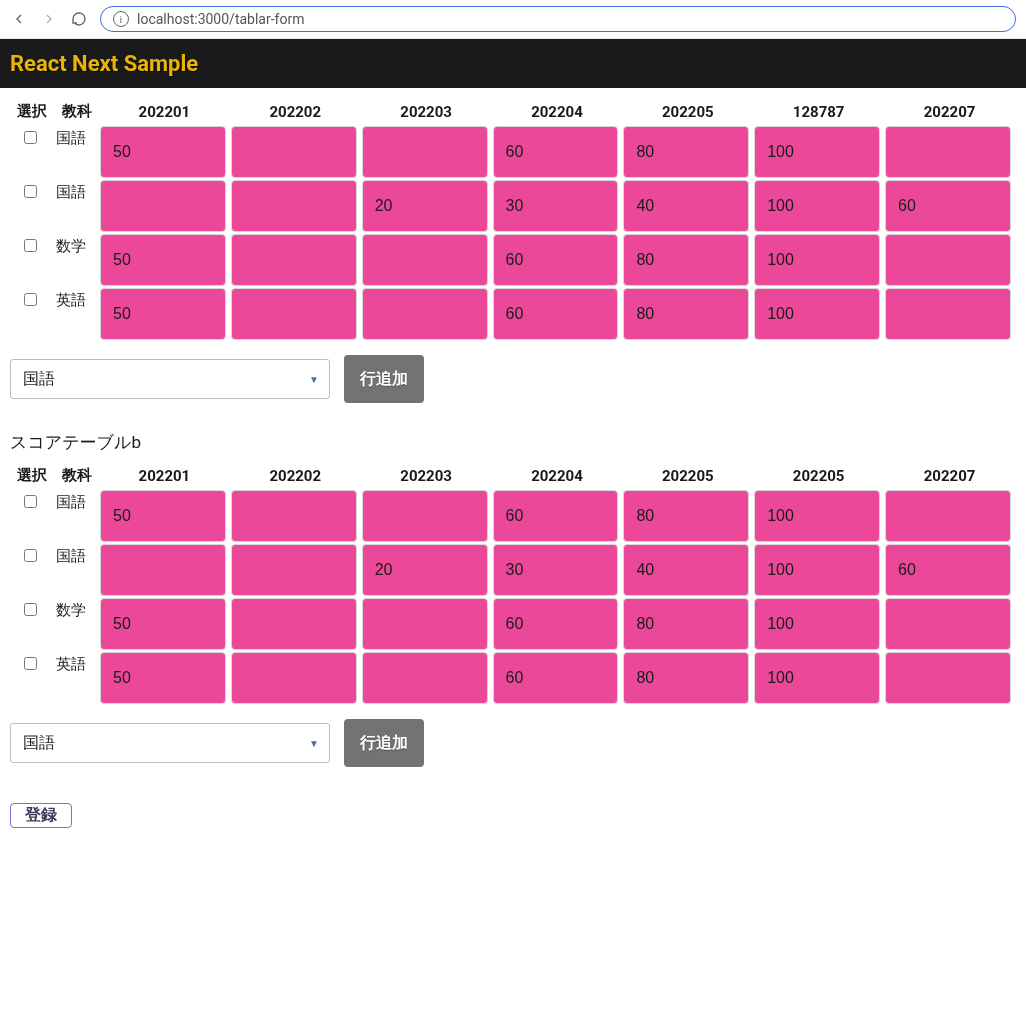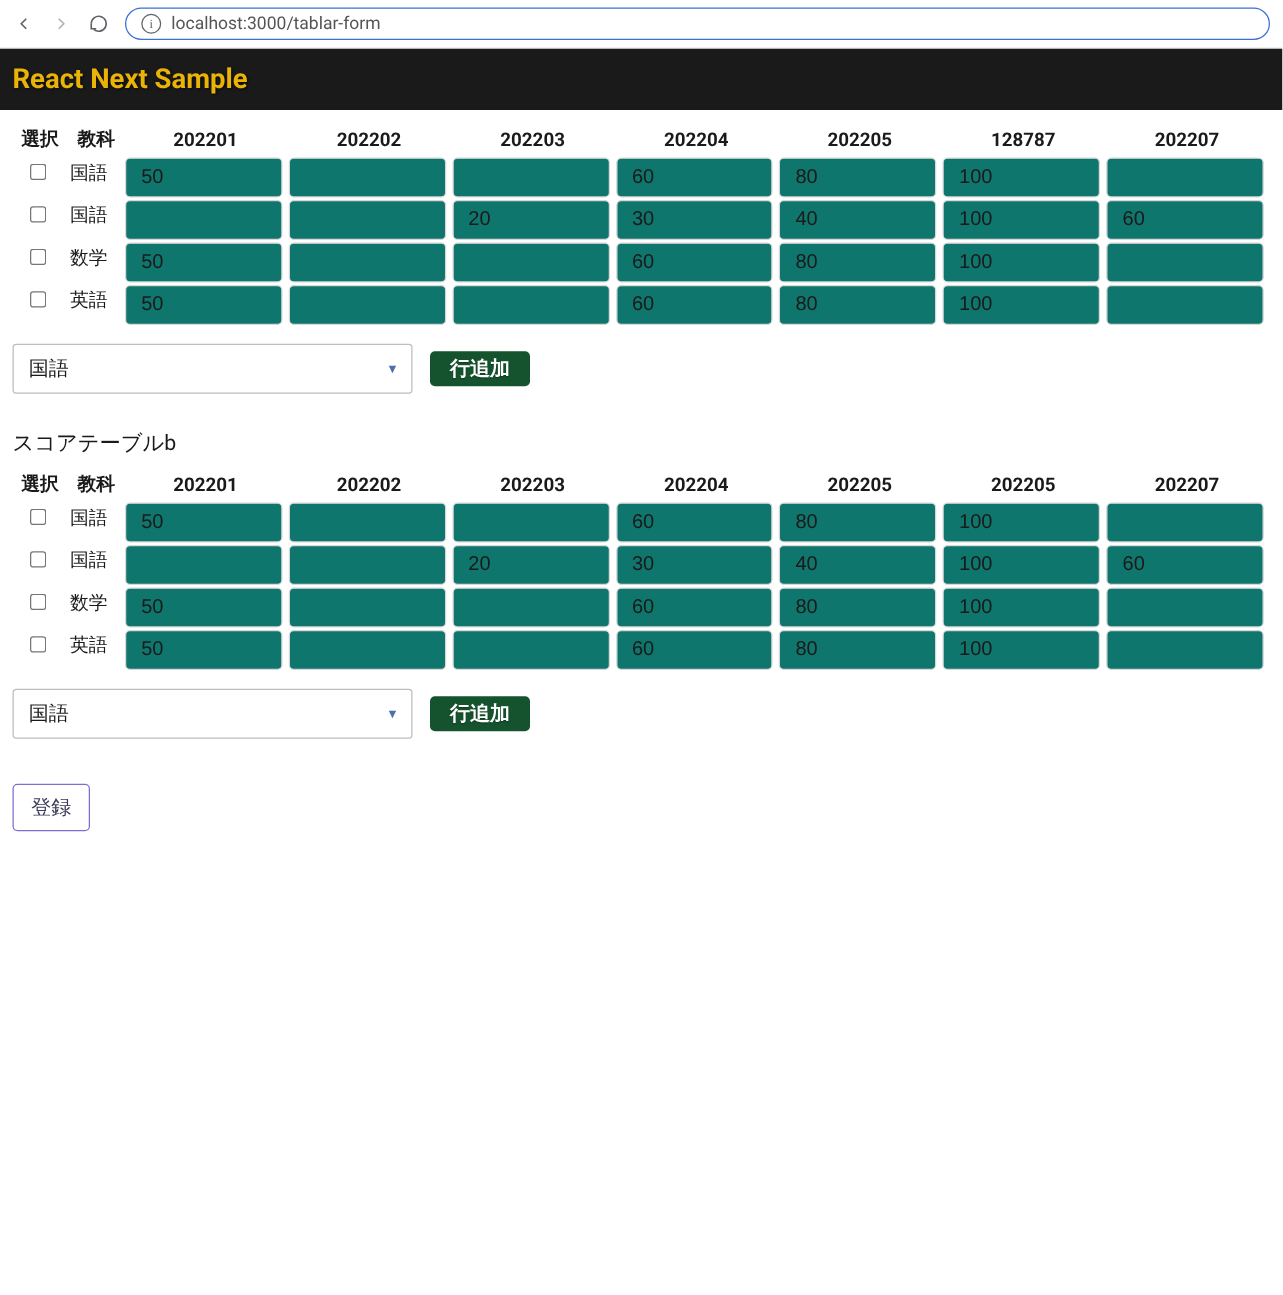--- a/index.html
+++ b/index.html
@@ -13,26 +13,26 @@
   .app-header { background: #1a1a1a; color: #eab308; padding: 12px 10px; font-size: 22px; font-weight: 700; text-shadow: 1px 1px 2px rgba(0,0,0,0.6); }
   .content { padding: 10px; }
   .section-title { font-size: 17px; margin: 28px 0 8px 0; font-weight: 400; }
   table { border-collapse: collapse; width: 100%; max-width: 1010px; table-layout: fixed; }
   th { text-align: center; font-weight: 700; font-size: 15px; padding: 4px 2px 4px 0; }
   th.sel-col { width: 46px; }
   th.subj-col { width: 44px; margin-left: 10px; }
   td { padding: 1px 5px 1px 0; vertical-align: top; }
   td.sel-cell { text-align: center; vertical-align: top; padding-top: 4px; }
   td.subj-cell { font-size: 15px; vertical-align: top; padding-top: 4px; }
-  .score-input { width: 100%; height: 32px; border: 1px solid #d8d8d8; border-radius: 4px; padding: 0 12px; font-size: 16px; color: #1a1a1a; background: #0f766e; }
+  .score-input { width: 100%; height: 52px; border: 1px solid #d8d8d8; border-radius: 4px; padding: 0 12px; font-size: 16px; color: #1a1a1a; background: #ec4899; }
   .row-controls { display: flex; align-items: center; gap: 14px; margin-top: 14px; }
   .subject-select { position: relative; width: 320px; height: 40px; border: 1px solid #bdbdbd; border-radius: 3px; display: flex; align-items: center; padding: 0 12px; font-size: 16px; background: #fff; cursor: pointer; }
   .select-arrow { position: absolute; right: 10px; font-size: 10px; color: #4c6fae; }
-  .add-row-btn { height: 28px; padding: 0 16px; background: #14532d; color: #fff; border: none; border-radius: 4px; font-size: 16px; font-weight: 700; cursor: pointer; text-shadow: 0 1px 1px rgba(0,0,0,0.3); }
-  .submit-btn { margin-top: 36px; height: 38px; padding: 0 14px; background: #fff; border: 1px solid #7a6fd6; border-radius: 4px; font-size: 16px; font-weight: 400; color: #3a3a5a; cursor: pointer; }
+  .add-row-btn { height: 48px; padding: 0 16px; background: #737373; color: #fff; border: none; border-radius: 4px; font-size: 16px; font-weight: 700; cursor: pointer; text-shadow: 0 1px 1px rgba(0,0,0,0.3); }
+  .submit-btn { margin-top: 36px; height: 25px; padding: 0 14px; background: #fff; border: 1px solid #7a6fd6; border-radius: 4px; font-size: 16px; font-weight: 700; color: #3a3a5a; cursor: pointer; }
   input[type=checkbox]{ width:13px; height:13px; }
 </style>
 </head>
 <body>
 
 <div class="browser-bar">
   <div class="nav-icon">
     <svg viewBox="0 0 24 24" fill="none" stroke="currentColor" stroke-width="2">
         <polyline points="15 18 9 12 15 6"></polyline>
       </svg>

